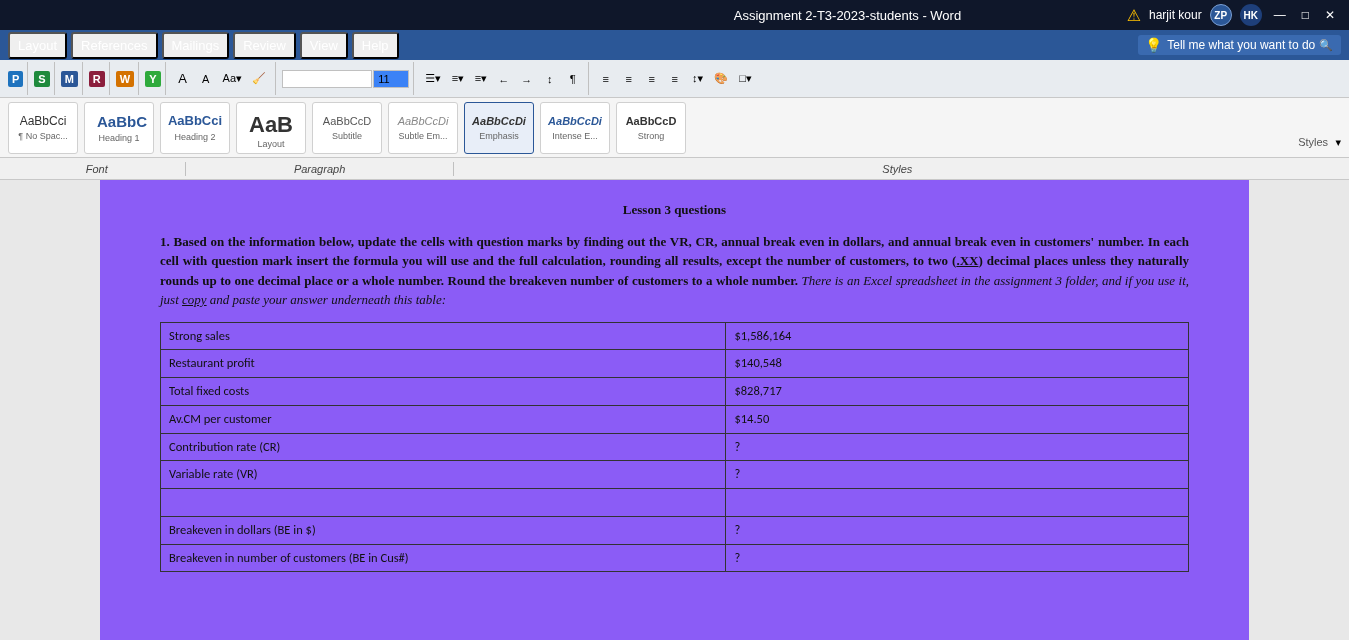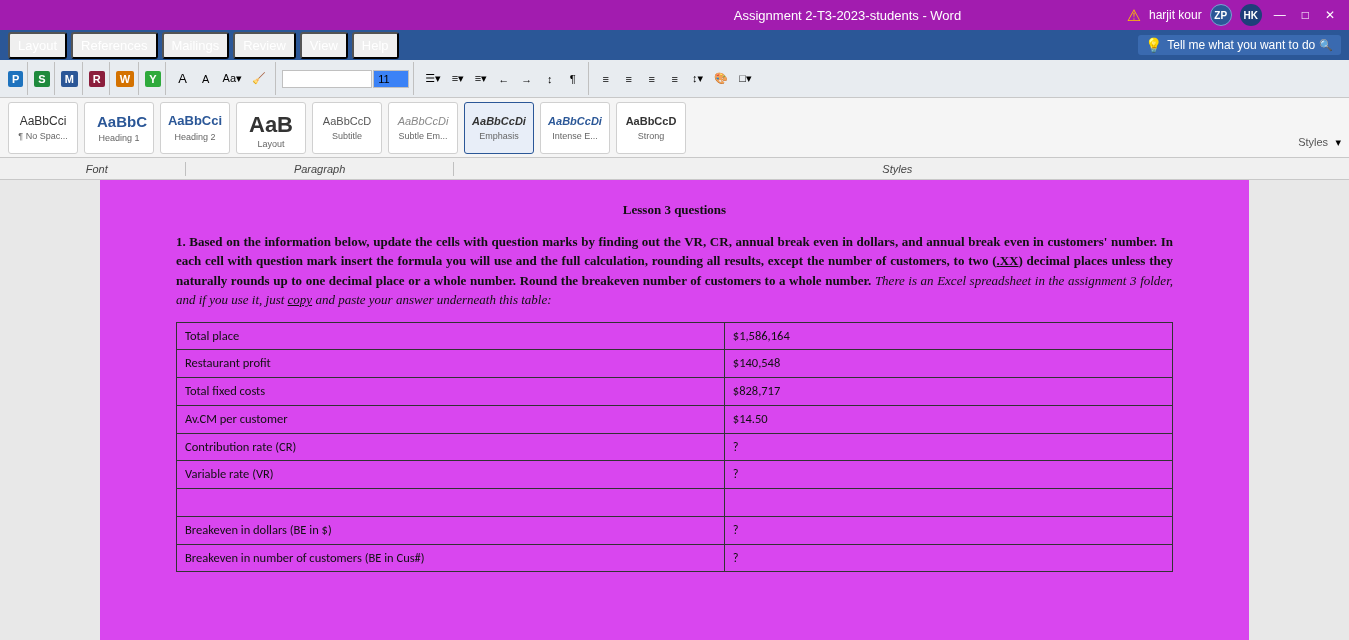--- a/index.html
+++ b/index.html
@@ -1,20 +1,20 @@
 <!DOCTYPE html>
 <html><head>
   <meta charset="utf-8">
   <style>
     * { margin: 0; padding: 0; box-sizing: border-box; }
     body { font-family: 'Segoe UI', Arial, sans-serif; background: #f0f0f0; font-size: 12px; overflow: hidden; width: 1349px; height: 640px; }
 
     
     .title-bar {
-      background: #a21caf;
+      background: #0f172a;
       color: white;
       height: 30px;
       display: flex;
       align-items: center;
       justify-content: space-between;
       padding: 0 10px;
     }
     .title-bar-center { flex: 1; text-align: center; font-size: 13px; }
     .title-bar-right { display: flex; align-items: center; gap: 8px; font-size: 12px; }
     .warning-icon { color: #ffc000; font-size: 16px; }
@@ -149,22 +149,22 @@
     
     .main-area {
       display: flex;
       height: calc(640px - 30px - 30px - 38px - 60px - 22px);
       background: #e0e0e0;
       overflow: hidden;
     }
     .left-margin { width: 100px; background: #e8e8e8; }
     .document {
       flex: 1;
-      background: #d946ef;
-      padding: 20px 76px;
+      background: #8b5cf6;
+      padding: 20px 60px;
       overflow-y: auto;
       font-family: 'Times New Roman', Times, serif;
       font-size: 13px;
       line-height: 1.5;
       color: #111;
     }
     .right-margin { width: 100px; background: #e8e8e8; }
 
     .doc-title {
       text-align: center;
@@ -343,21 +343,21 @@
   <div class="left-margin"></div>
   <div class="document">
     <div class="doc-title">Lesson 3 questions</div>
     <div class="doc-para">
       <b>1. Based on the information below, update the cells with question marks by finding out the VR, CR, annual break even in dollars, and annual break even in customers' number. In each cell with question mark insert the formula you will use and the full calculation, rounding all results, except the number of customers, to two (<span class="underline">.XX</span>) decimal places unless they naturally rounds up to one decimal place or a whole number. Round the breakeven number of customers to a whole number.</b> <i>There is an Excel spreadsheet in the assignment 3 folder, and if you use it, just <span class="underline">copy</span> and paste your answer underneath this table:</i>
     </div>
 
     <table class="data-table">
       <tbody>
         <tr>
-          <td>Total place</td>
+          <td>Strong sales</td>
           <td>$1,586,164</td>
         </tr>
         <tr>
           <td>Restaurant profit</td>
           <td>$140,548</td>
         </tr>
         <tr>
           <td>Total fixed costs</td>
           <td>$828,717</td>
         </tr>

